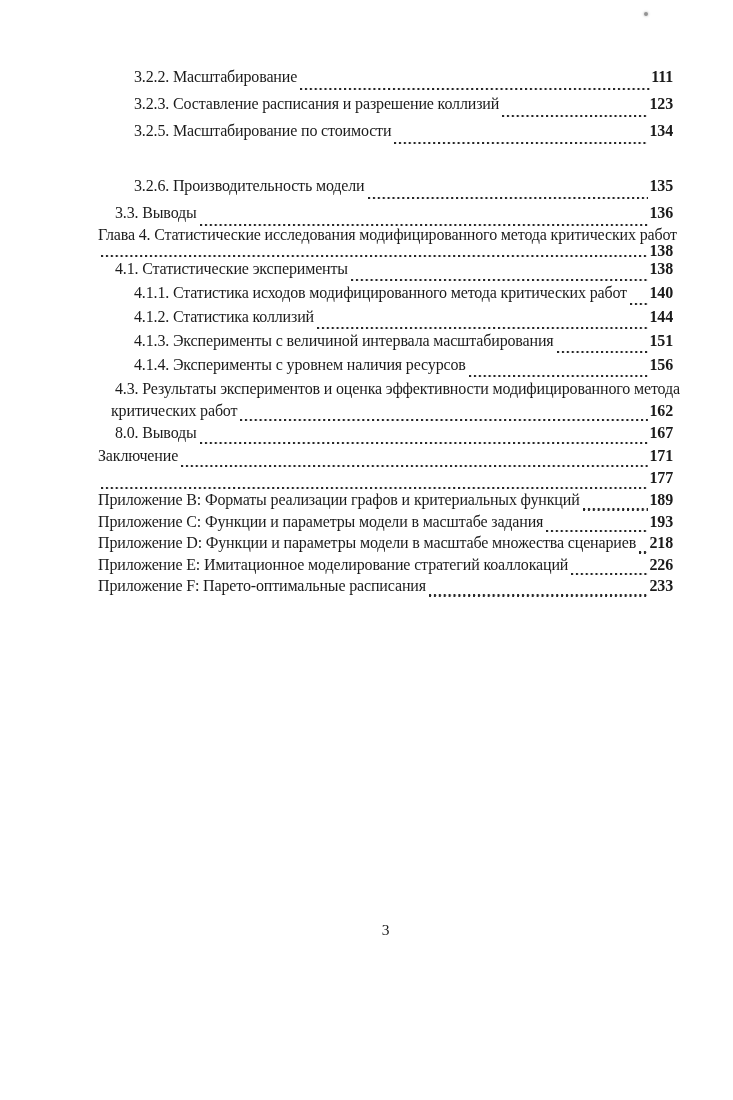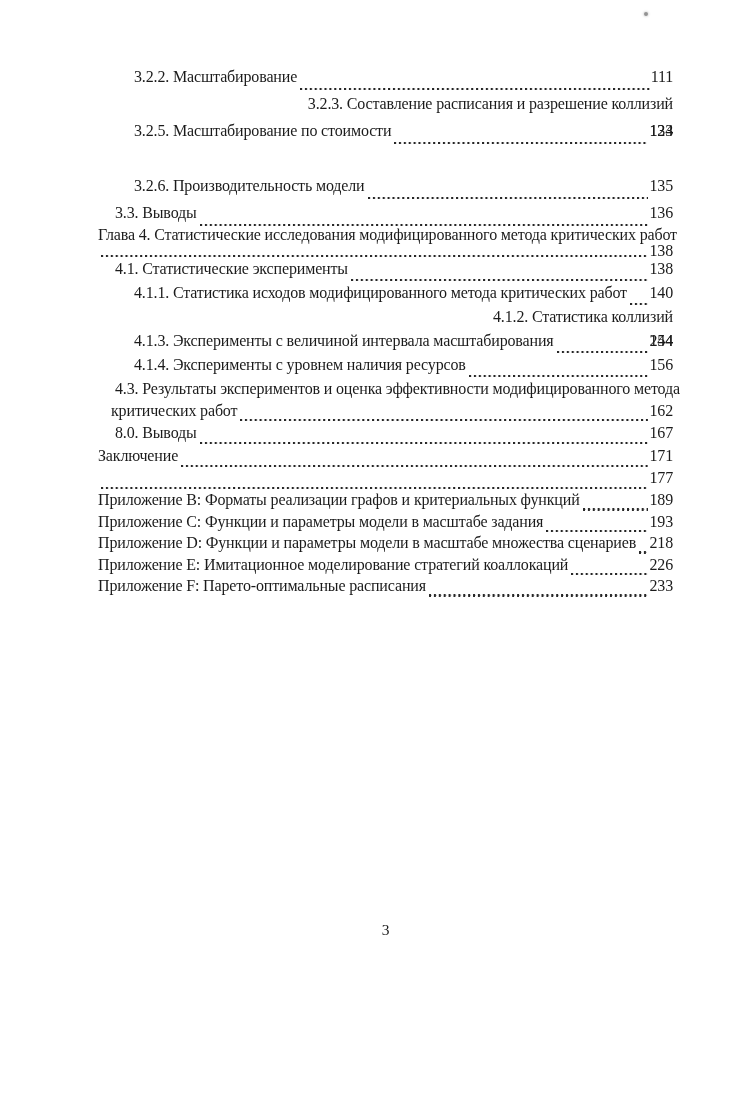--- a/index.html
+++ b/index.html
@@ -30,21 +30,21 @@
   .leader {
     flex: 1 1 auto;
     min-width: 6px;
     height: 2.4px;
     margin: 0 1px 0 3px;
     background-image: radial-gradient(circle at 1.2px 1.2px, #242424 1.05px, rgba(0,0,0,0) 1.45px);
     background-size: 4.9px 2.4px;
     background-repeat: repeat-x;
     background-position: left bottom;
   }
-  .pg { flex: 0 0 auto; }
+  .pg { flex: 0 0 auto; font-weight: bold; }
   .footer-num {
     position: absolute;
     left: 98px;
     width: 575px;
     top: 921px;
     text-align: center;
     font-size: 15.5px;
   }
   .artifact-dot {
     position: absolute;
@@ -62,21 +62,21 @@
 <body>
 
 <div class="page">
   <span class="artifact-dot"></span>
   <div class="toc">
       <div class="row" style="height: 27px; line-height: 27px; padding-left: 36px;">
         <span class="t">3.2.2. Масштабирование</span>
         <span class="leader"></span>
         <span class="pg">111</span>
       </div>
-      <div class="row" style="height: 27px; line-height: 27px; padding-left: 36px; flex-direction: column;">
+      <div class="row" style="height: 27px; line-height: 27px; padding-left: 36px;">
         <span class="t">3.2.3. Составление расписания и разрешение коллизий</span>
         <span class="leader"></span>
         <span class="pg">123</span>
       </div>
       <div class="row" style="height: 27px; line-height: 27px; padding-left: 36px;">
         <span class="t">3.2.5. Масштабирование по стоимости</span>
         <span class="leader"></span>
         <span class="pg">134</span>
       </div>
       <div class="row" style="height: 27px; line-height: 27px; padding-left: 36px; margin-top: 28px;">
@@ -100,29 +100,29 @@
       <div class="row" style="height: 24px; line-height: 24px; padding-left: 17px;">
         <span class="t">4.1. Статистические эксперименты</span>
         <span class="leader"></span>
         <span class="pg">138</span>
       </div>
       <div class="row" style="height: 24px; line-height: 24px; padding-left: 36px;">
         <span class="t">4.1.1. Статистика исходов модифицированного метода критических работ</span>
         <span class="leader"></span>
         <span class="pg">140</span>
       </div>
-      <div class="row" style="height: 24px; line-height: 24px; padding-left: 36px; flex-direction: column;">
+      <div class="row" style="height: 24px; line-height: 24px; padding-left: 36px;">
         <span class="t">4.1.2. Статистика коллизий</span>
         <span class="leader"></span>
         <span class="pg">144</span>
       </div>
       <div class="row" style="height: 24px; line-height: 24px; padding-left: 36px;">
         <span class="t">4.1.3. Эксперименты с величиной интервала масштабирования</span>
         <span class="leader"></span>
-        <span class="pg">254</span>
+        <span class="pg">151</span>
       </div>
       <div class="row" style="height: 24px; line-height: 24px; padding-left: 36px;">
         <span class="t">4.1.4. Эксперименты с уровнем наличия ресурсов</span>
         <span class="leader"></span>
         <span class="pg">156</span>
       </div>
       <div class="row" style="height: 24px; line-height: 24px; padding-left: 17px;">
         <span class="t">4.3. Результаты экспериментов и оценка эффективности модифицированного метода</span>
       </div>
       <div class="row" style="height: 20px; line-height: 20px; padding-left: 13px;">

